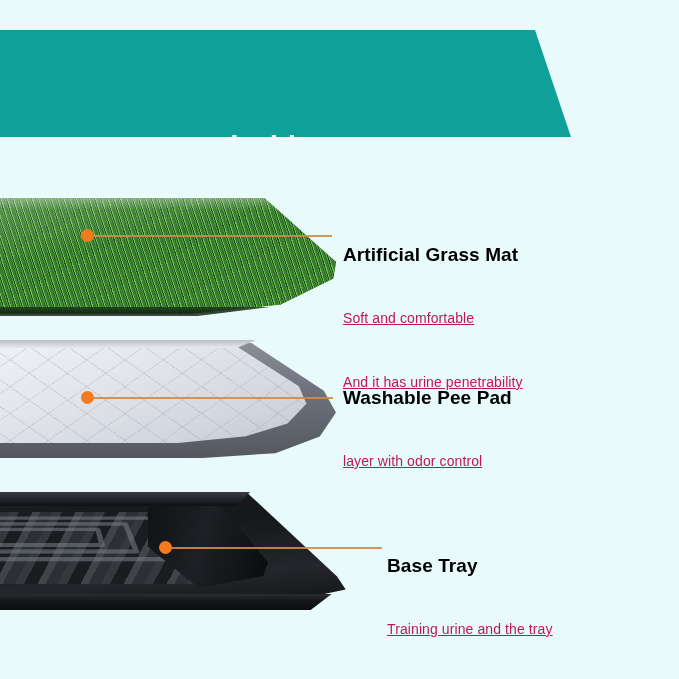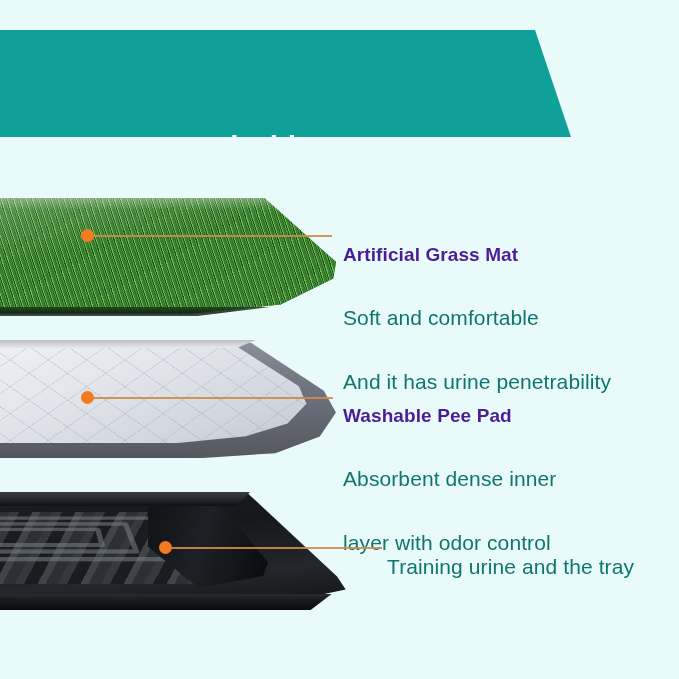--- a/index.html
+++ b/index.html
@@ -228,29 +228,30 @@
   }
   .label {
     position: absolute;
     white-space: pre;
   }
   .label .title {
     display: block;
     font-weight: bold;
     font-size: 19px;
     line-height: 26px;
-    color: #4c1d95;
+    color: #000000;
     letter-spacing: .1px;
   }
   .label .line {
     display: block;
-    font-size: 21px;
+    font-size: 14px;
     line-height: 28px;
-    color: #0f766e;
+    color: #be185d;
     letter-spacing: .1px;
+    text-decoration: underline;
   }
 </style>
 </head>
 <body>
 
 <div id="poster">
 
   <div class="banner">
     <div class="banner-text">
       <span class="banner-line">Dog Grass Pad with Tray</span>
@@ -287,26 +288,26 @@
   <div class="callout-line" style="left:92px; top:235px; width:240px;"></div>
   <div class="callout-dot" style="left:81px; top:229px;"></div>
   <div class="label" style="left:343px; top:206px;">
     <span class="title">Artificial Grass Mat</span>
     <span class="line">Soft and comfortable</span>
     <span class="line">And it has urine penetrability</span>
   </div>
 
   <div class="callout-line" style="left:92px; top:397px; width:241px;"></div>
   <div class="callout-dot" style="left:81px; top:391px;"></div>
-  <div class="label" style="left:343px; top:367px;">
+  <div class="label" style="left:343px; top:349px;">
     <span class="title">Washable Pee Pad</span>
-    <span class="line">Absorbent dense inner</span>
     <span class="line">layer with odor control</span>
   </div>
 
   <div class="callout-line" style="left:170px; top:547px; width:212px;"></div>
   <div class="callout-dot" style="left:159px; top:541px;"></div>
   <div class="label" style="left:387px; top:517px;">
+    <span class="title">Base Tray</span>
     <span class="line">Training urine and the tray</span>
     
   </div>
 
 </div>
 
 </body></html>

